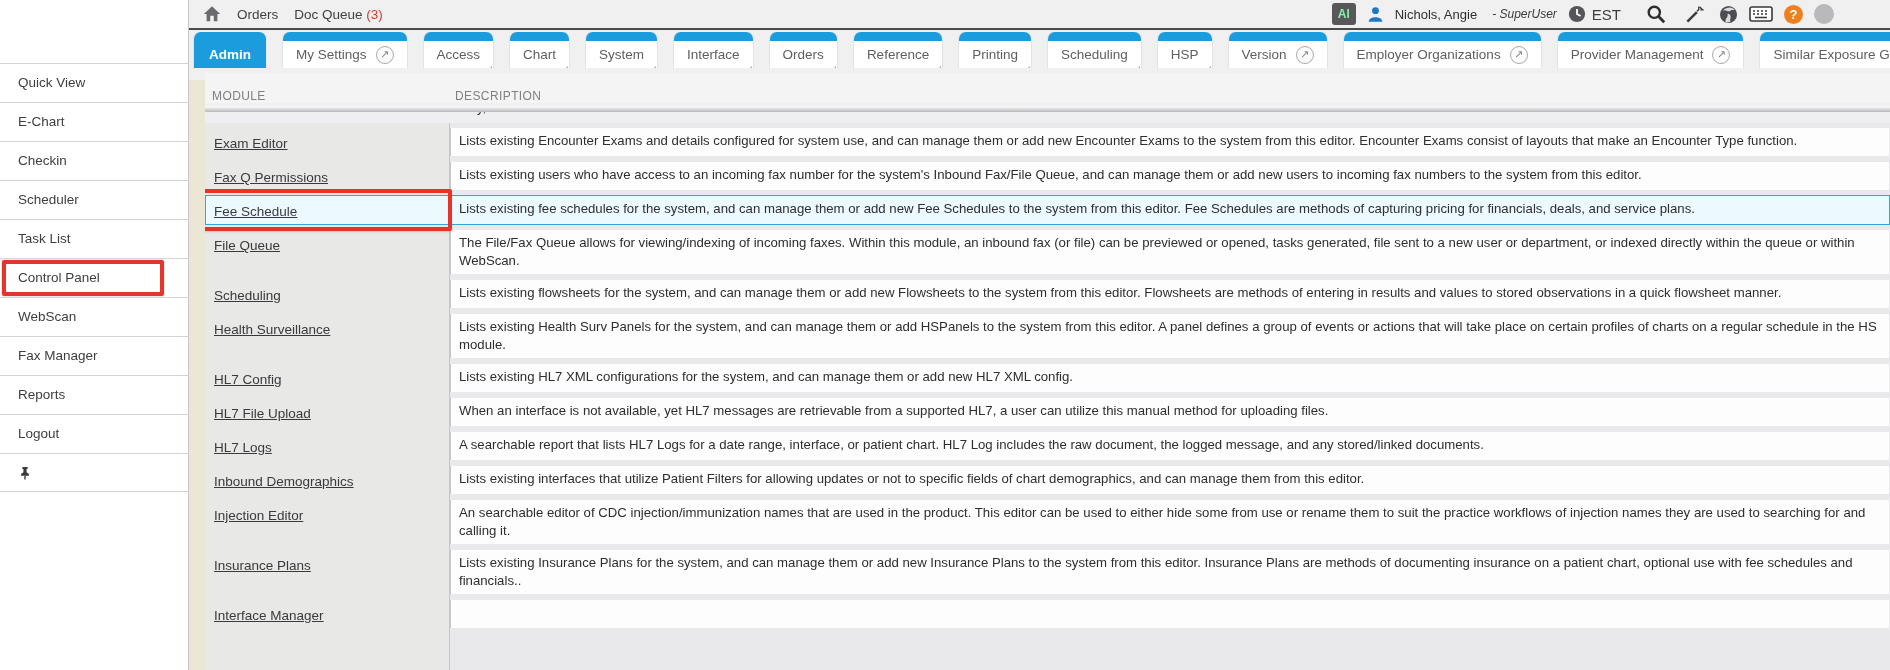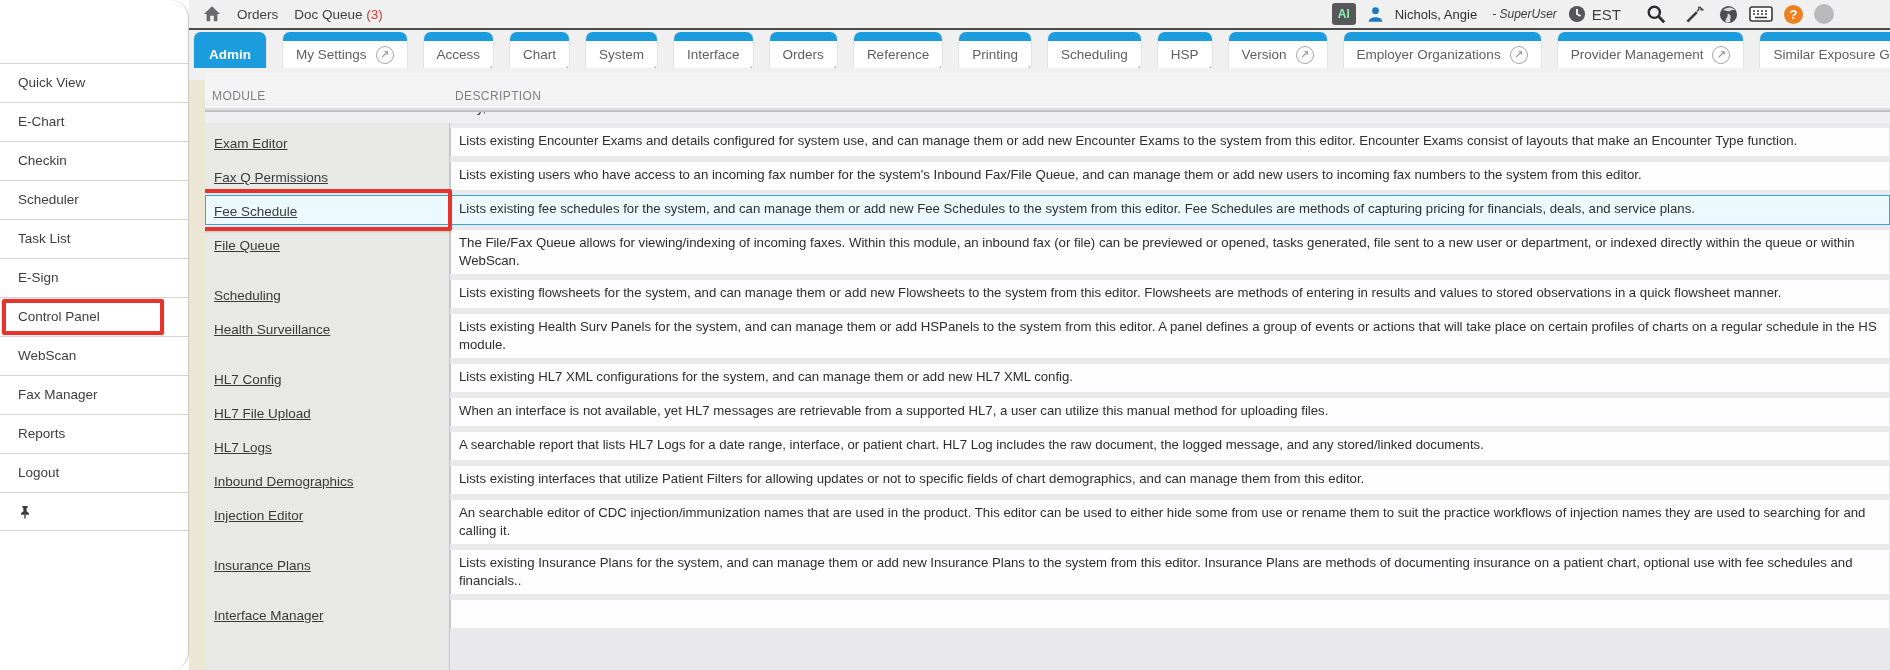--- a/index.html
+++ b/index.html
@@ -1,20 +1,20 @@
 <!DOCTYPE html>
 <html><head>
 <meta charset="utf-8">
 <style>
   * { margin:0; padding:0; box-sizing:border-box; }
   html,body { width:1890px; height:670px; overflow:hidden; }
   body { font-family:"Liberation Sans","DejaVu Sans",sans-serif; background:#ffffff; position:relative; color:#3a3a3c; }
 
   
-  .sidebar { position:absolute; left:0; top:0; width:189px; height:670px; background:#fff; border-right:1px solid #c8c8ca; z-index:3;border-radius:18px; }
+  .sidebar { position:absolute; left:0; top:0; width:189px; height:670px; background:#fff; border-right:1px solid #c8c8ca; z-index:3; }
   .side-list { position:absolute; left:0; top:63px; right:0; }
   .sidebar-item { position:relative; height:39px; line-height:38px; padding-left:18px; font-size:13.5px; color:#3e3e40; border-top:1px solid #d4d4d6; cursor:pointer; background:#fff; }
   .sidebar-item:last-child { border-bottom:1px solid #d4d4d6; }
   .sidebar-item.annotated::after { content:''; position:absolute; left:2px; right:24px; top:1px; bottom:1px; border:4px solid #e5342c; border-radius:2px; pointer-events:none; z-index:9; box-shadow:0 0 0 1px rgba(0,0,0,.08); }
   .pin-row { display:flex; align-items:center; }
 
   
   .content { position:absolute; left:189px; top:0; right:0; bottom:0; background:#f0f0f1; }
 
   
@@ -59,21 +59,20 @@
 </head>
 <body>
 
 <div class="sidebar">
   <div class="side-list">
       <div class="sidebar-item">Quick View</div>
       <div class="sidebar-item">E-Chart</div>
       <div class="sidebar-item">Checkin</div>
       <div class="sidebar-item">Scheduler</div>
       <div class="sidebar-item">Task List</div>
-      <div class="sidebar-item">E-Sign</div>
       <div class="sidebar-item annotated">Control Panel</div>
       <div class="sidebar-item">WebScan</div>
       <div class="sidebar-item">Fax Manager</div>
       <div class="sidebar-item">Reports</div>
       <div class="sidebar-item">Logout</div>
       <div class="sidebar-item pin-row">
         <span style="display:flex">
           <svg viewBox="0 0 16 16" width="14" height="14">
             <path d="M5 1 h6 v2 l-1.2 .8 v3.4 l2.7 2 v1.8 H3.5 v-1.8 l2.7 -2 V3.8 L5 3 Z" fill="#3b3b3d"></path>
             <path d="M8 11 v4.5" stroke="#3b3b3d" stroke-width="1.6"></path>

